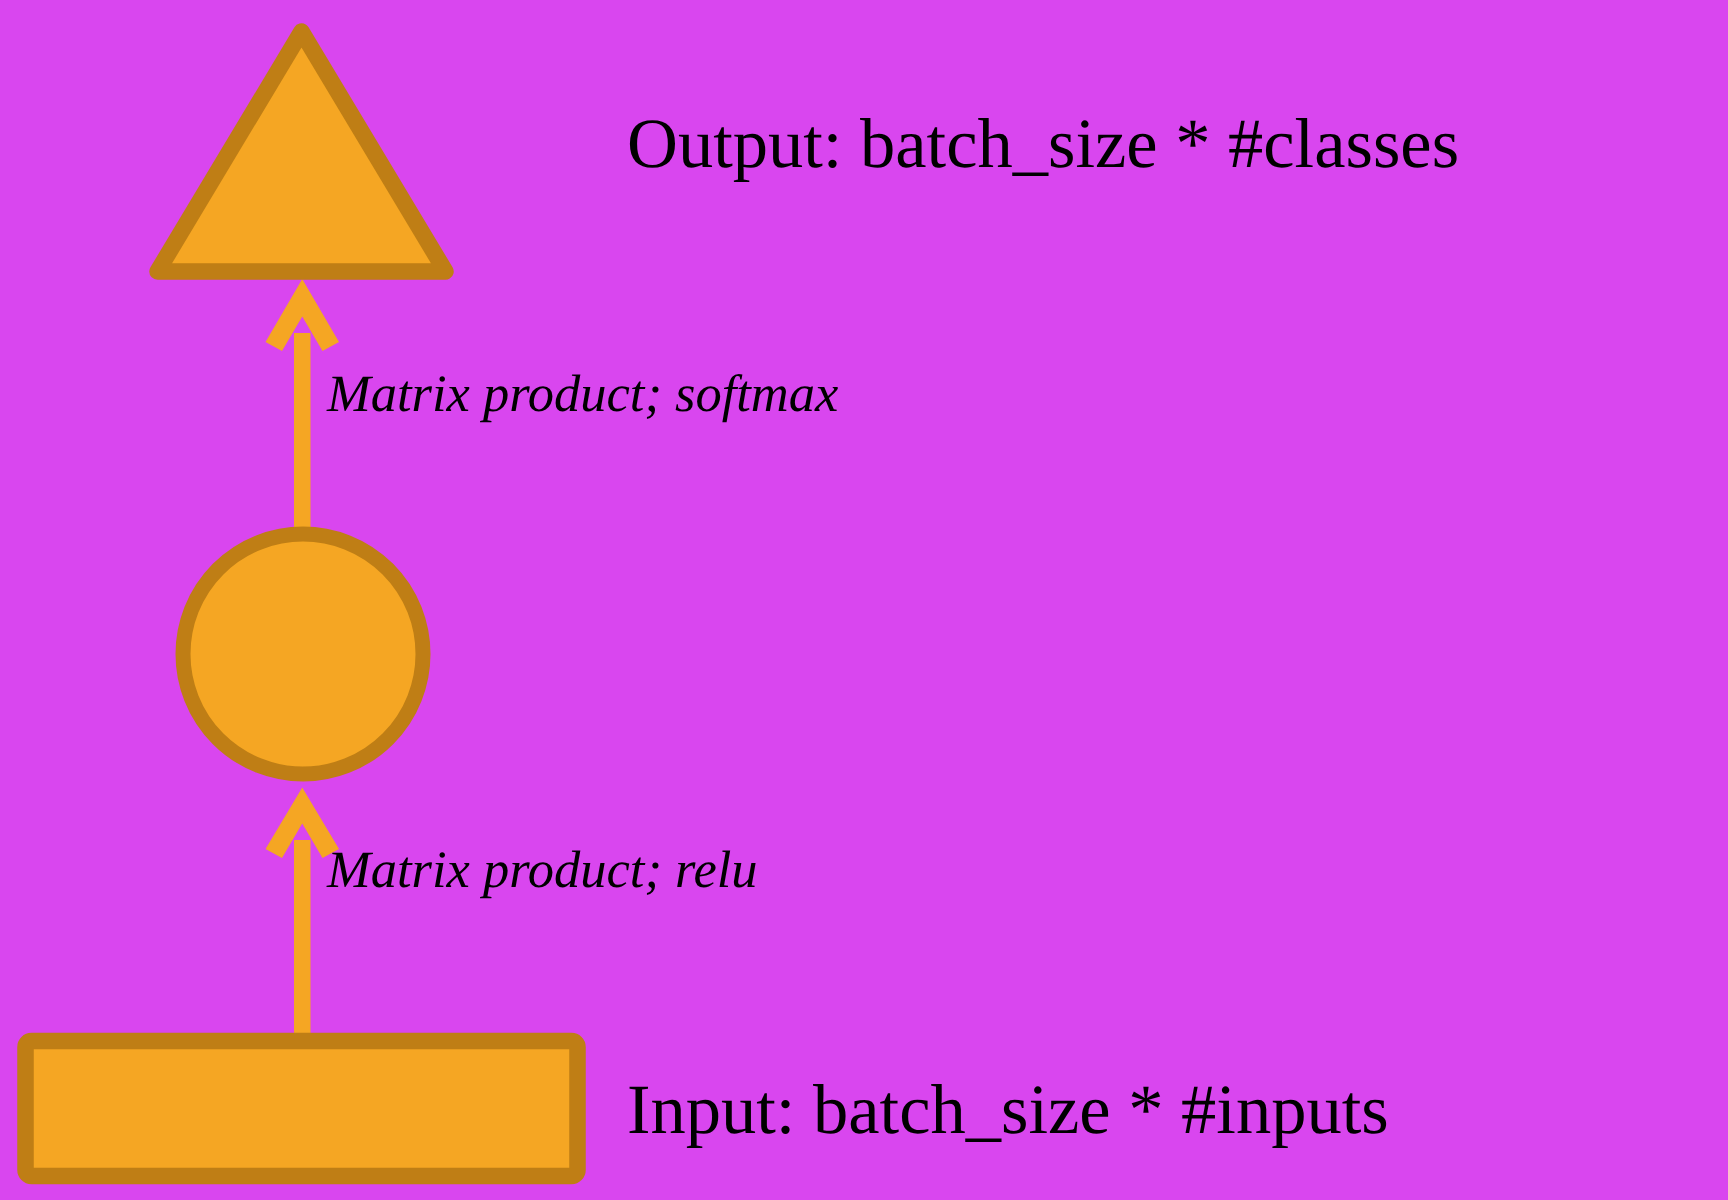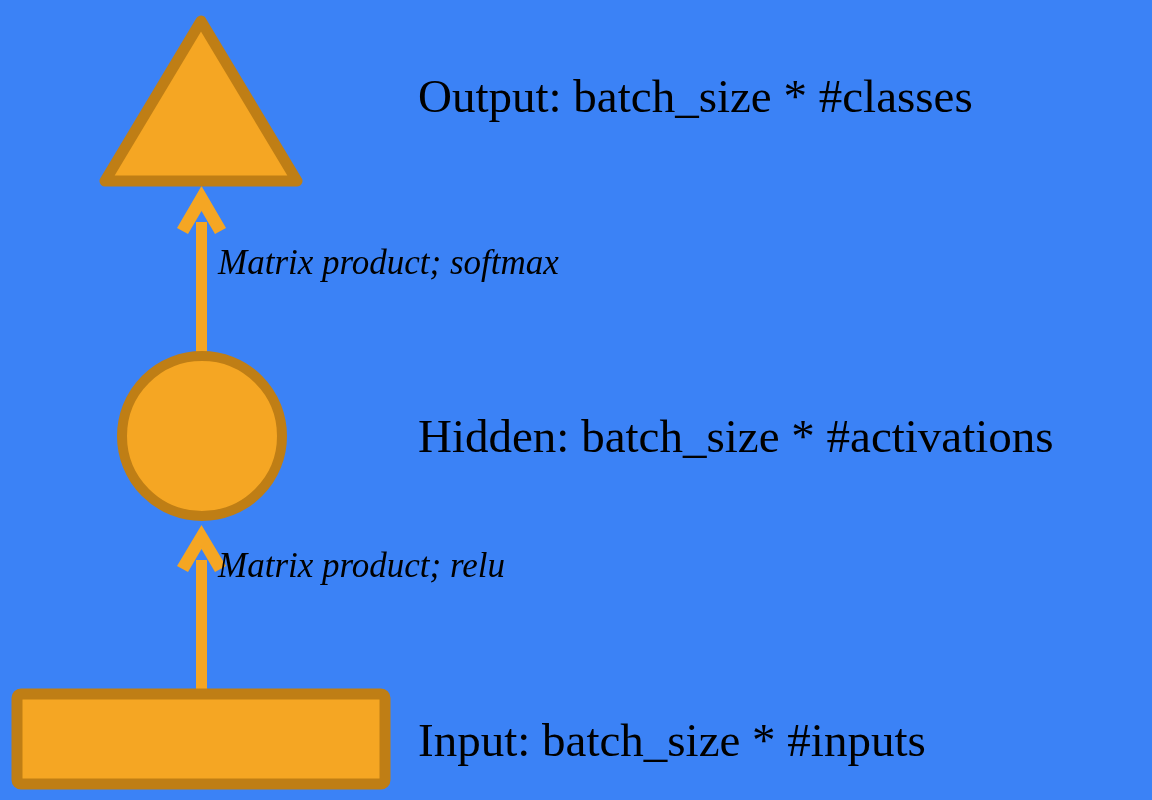--- a/index.html
+++ b/index.html
@@ -5,21 +5,21 @@
 <style>
   html, body {
     margin: 0;
     padding: 0;
     background: #ffffff;
   }
   #canvas {
     position: relative;
     width: 1152px;
     height: 800px;
-    background: #3b82f6;
+    background: #d946ef;
     overflow: hidden;
     font-family: "Liberation Serif", "DejaVu Serif", serif;
   }
   #diagram-svg {
     position: absolute;
     left: 0;
     top: 0;
     width: 1152px;
     height: 800px;
   }
@@ -38,21 +38,21 @@
   .edge-label {
     font-size: 35px;
     font-style: italic;
     font-weight: normal;
   }
   
   #label-output  { left: 418px; top: 73px;  }
   #label-hidden  { left: 418px; top: 413px; }
   #label-input   { left: 418px; top: 717px; }
   #label-edge-top    { left: 218px; top: 245px; }
-  #label-edge-bottom { left: 218px; top: 548px; font-family: Liberation Serif, serif; }
+  #label-edge-bottom { left: 218px; top: 562px; font-family: Liberation Serif, serif; }
 </style>
 </head>
 <body>
 
 <div id="canvas">
 
   <svg id="diagram-svg" viewBox="0 0 1152 800" xmlns="http://www.w3.org/2000/svg">
 
     <g>
       <rect x="196" y="560" width="11" height="132" fill="#F5A623"></rect>
@@ -68,19 +68,18 @@
 
     <circle cx="202" cy="436" r="80" fill="#F5A623" stroke="#BF7E15" stroke-width="10"></circle>
 
     <rect x="17" y="694" width="368" height="90" rx="4" ry="4" fill="#F5A623" stroke="#BF7E15" stroke-width="11"></rect>
   </svg>
 
   <div class="label layer-label" id="label-output">Output: batch_size * #classes</div>
 
   <div class="label edge-label" id="label-edge-top">Matrix product; softmax</div>
 
-  <div class="label layer-label" id="label-hidden">Hidden: batch_size * #activations</div>
 
   <div class="label edge-label" id="label-edge-bottom">Matrix product; relu</div>
 
   <div class="label layer-label" id="label-input">Input: batch_size * #inputs</div>
 
 </div>
 
 </body></html>

